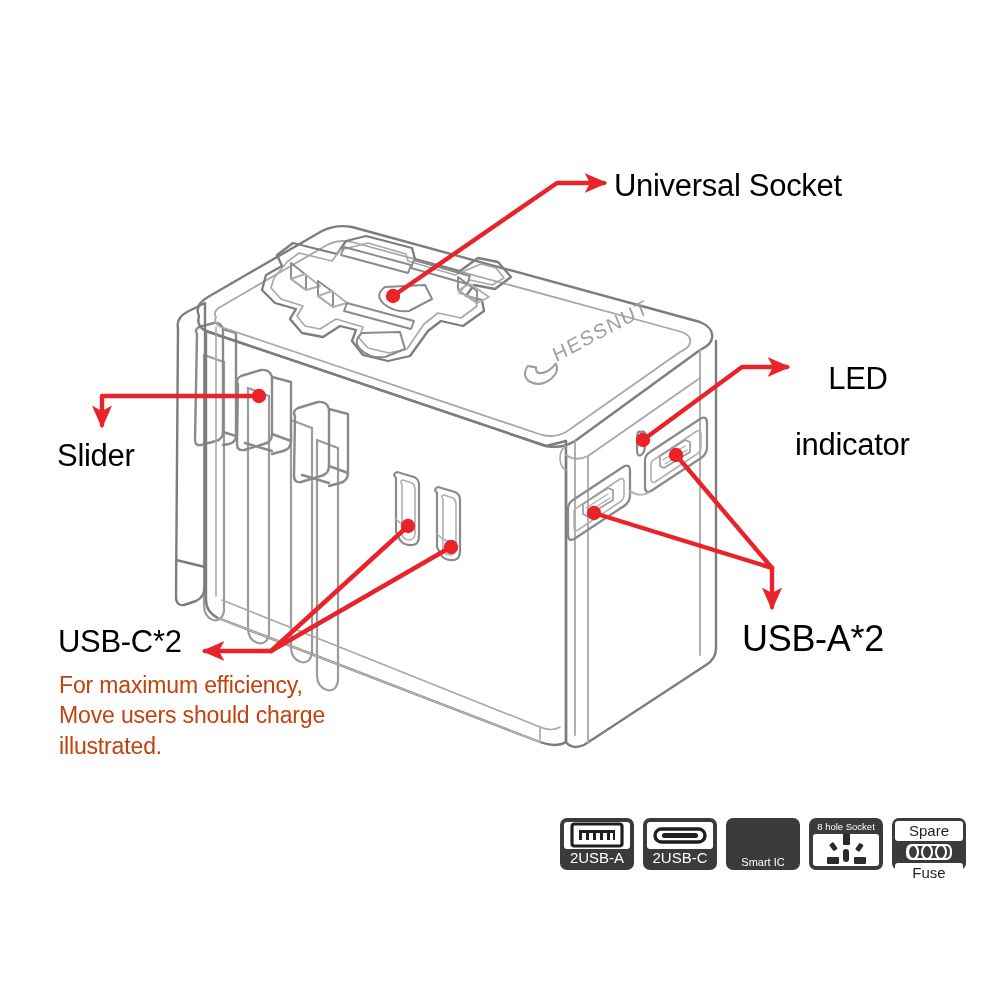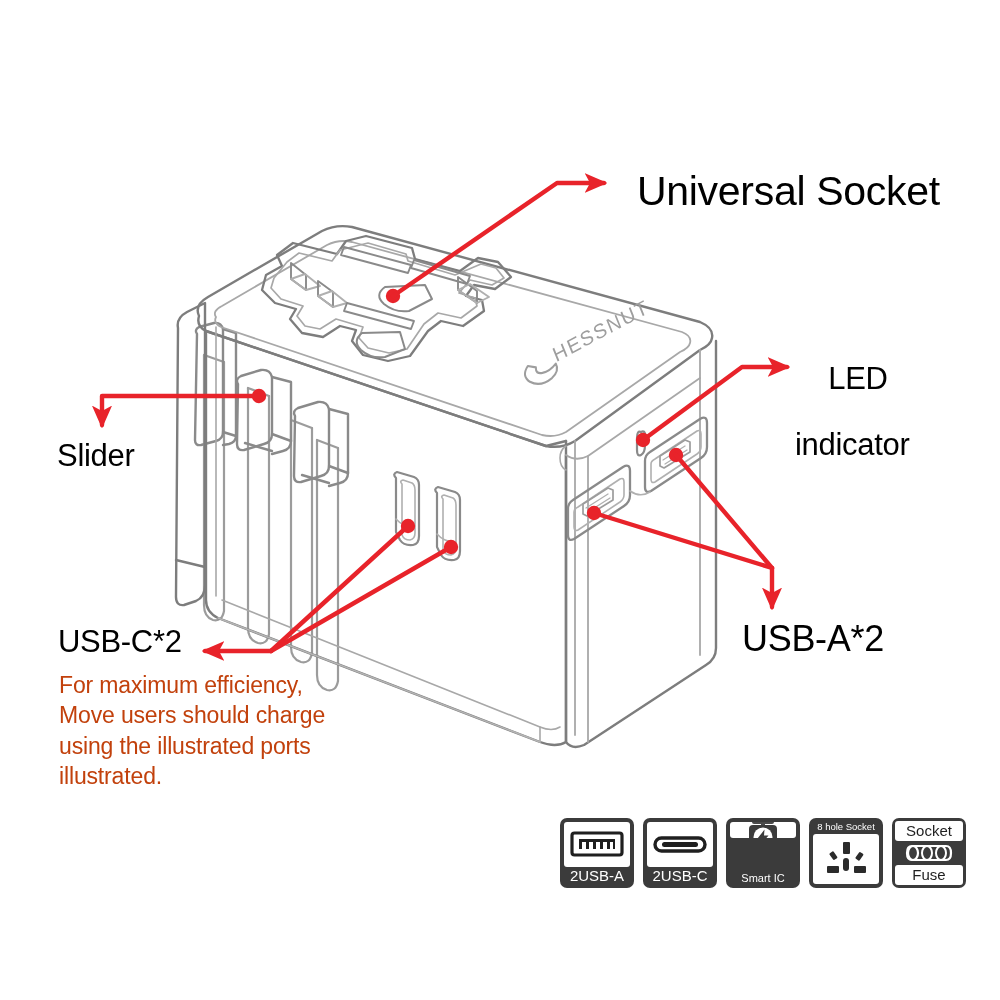--- a/index.html
+++ b/index.html
@@ -31,22 +31,21 @@
     position: absolute;
     color: #000000;
     font-family: "Liberation Sans", sans-serif;
     white-space: pre;
     line-height: 1.06;
     letter-spacing: -0.3px;
   }
   .label-universal-socket {
     left: 614px;
     top: 170px;
-    font-size: 41px;
-    margin-left: 23px;
+    font-size: 31px;
   }
   .label-led {
     left: 795px;
     top: 330px;
     font-size: 31px;
   }
   .label-led .l2 { display: block; }
   .label-usb-a {
     left: 742px;
     top: 620px;
@@ -82,21 +81,21 @@
     left: 560px;
     top: 818px;
     display: flex;
     align-items: flex-end;
     gap: 9px;
   }
   .badge {
     background: #3b3b3b;
     border-radius: 7px;
     width: 74px;
-    height: 70px;
+    height: 52px;
     box-sizing: border-box;
     padding: 4px;
     display: flex;
     flex-direction: column;
     align-items: stretch;
     justify-content: space-between;
   }
   .badge .panel {
     background: #ffffff;
     border-radius: 3px;
@@ -337,21 +336,20 @@
 
   <div class="label label-usb-a">USB-A*2</div>
 
   <div class="label label-slider">Slider</div>
 
   <div class="label label-usb-c">USB-C*2</div>
 
   <div class="paragraph">
     <div>For maximum efficiency,</div>
     <div>Move users should charge</div>
-    <div>using the illustrated ports</div>
     <div>illustrated.</div>
   </div>
 
   <div class="badges">
 
     <div class="badge badge-usba">
       <div class="panel">
         <svg width="58" height="30" viewBox="0 0 58 30">
           <rect x="4" y="4" width="50" height="22" rx="2.5" fill="none" stroke="#1f1f1f" stroke-width="3.2"></rect>
           <rect x="11" y="10" width="36" height="10" fill="#1f1f1f"></rect>
@@ -404,21 +402,21 @@
             <rect x="9" y="27" width="12" height="7" rx="1"></rect>
             <rect x="36" y="27" width="12" height="7" rx="1"></rect>
             <rect x="13" y="13" width="5" height="8" rx="1" transform="rotate(-35 15 17)"></rect>
             <rect x="39" y="13" width="5" height="8" rx="1" transform="rotate(35 41 17)"></rect>
           </g>
         </svg>
       </div>
     </div>
 
     <div class="badge badge-fuse">
-      <div class="strip">Socket</div>
+      <div class="strip">Spare</div>
       <div class="mid">
         <svg width="54" height="22" viewBox="0 0 54 22">
           <path d="M10,4 L44,4 Q49,4 49,11 Q49,18 44,18 L10,18 Q5,18 5,11 Q5,4 10,4 Z" fill="none" stroke="#ffffff" stroke-width="2.2"></path>
           <ellipse cx="11" cy="11" rx="5" ry="7" fill="none" stroke="#ffffff" stroke-width="2.2"></ellipse>
           <ellipse cx="25" cy="11" rx="5" ry="7" fill="none" stroke="#ffffff" stroke-width="2"></ellipse>
           <ellipse cx="39" cy="11" rx="5" ry="7" fill="none" stroke="#ffffff" stroke-width="2"></ellipse>
         </svg>
       </div>
       <div class="strip">Fuse</div>
     </div>

